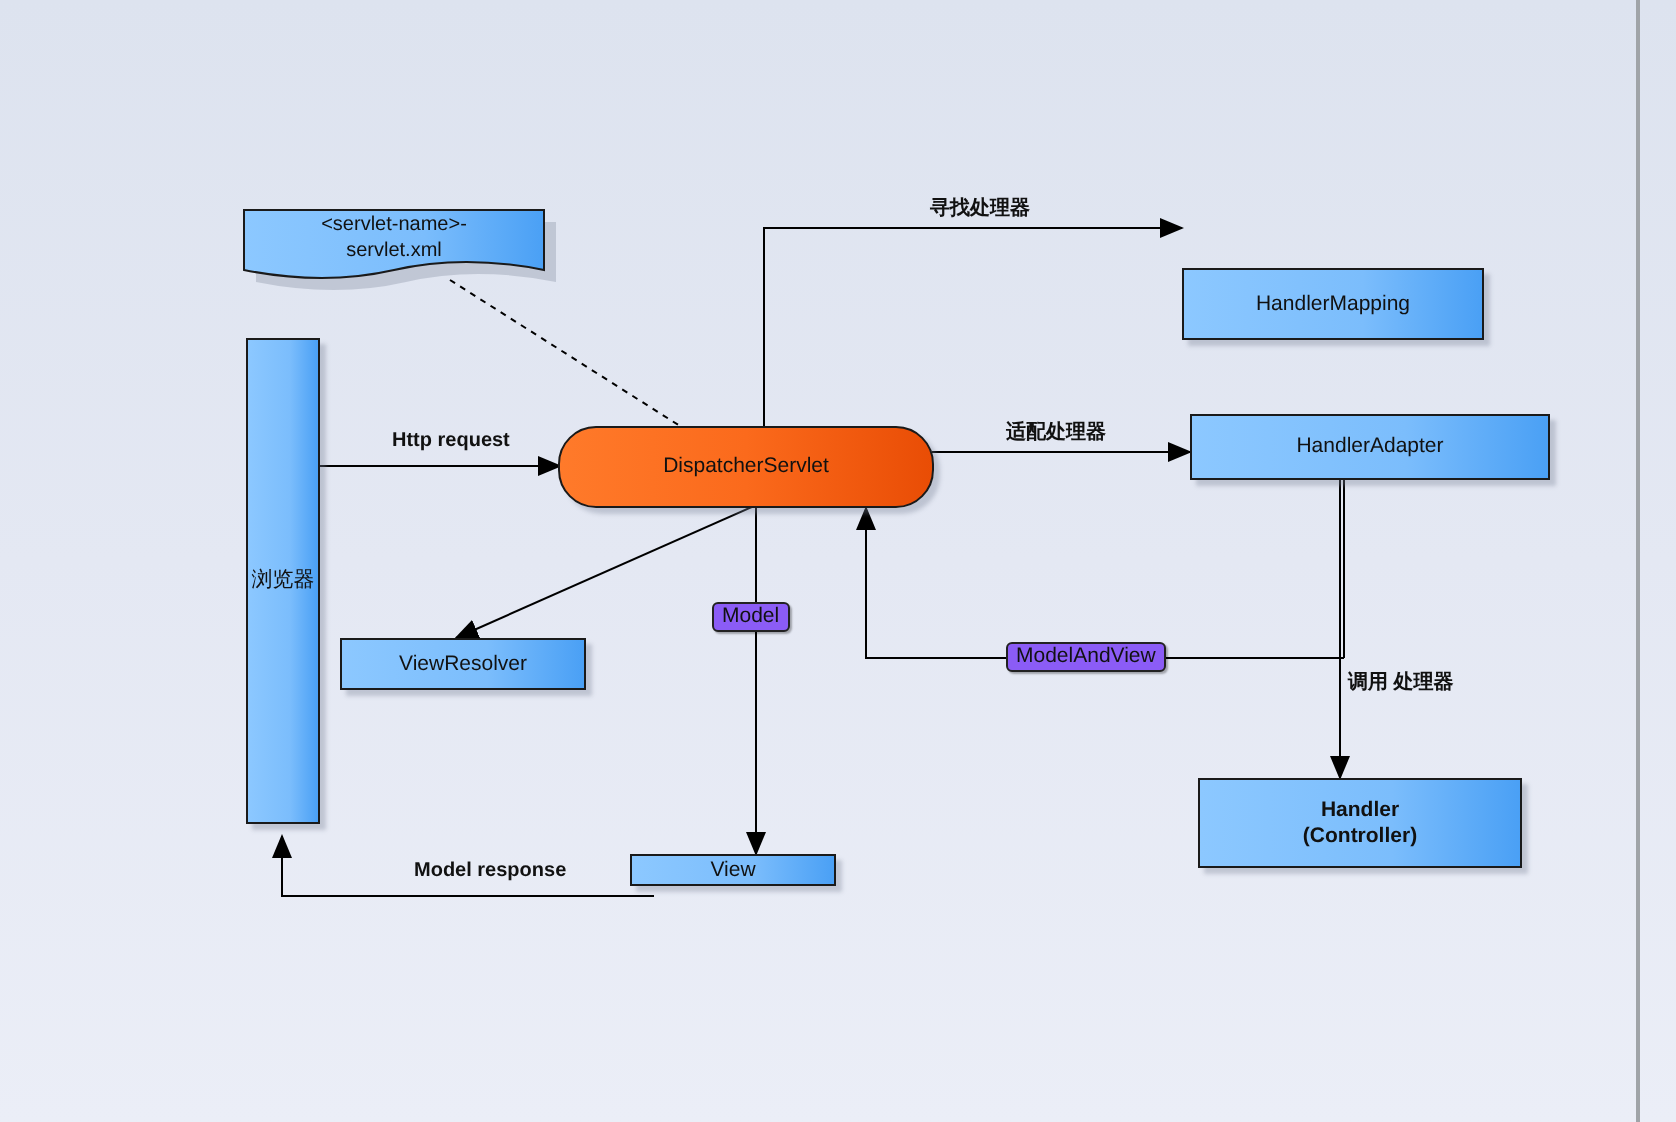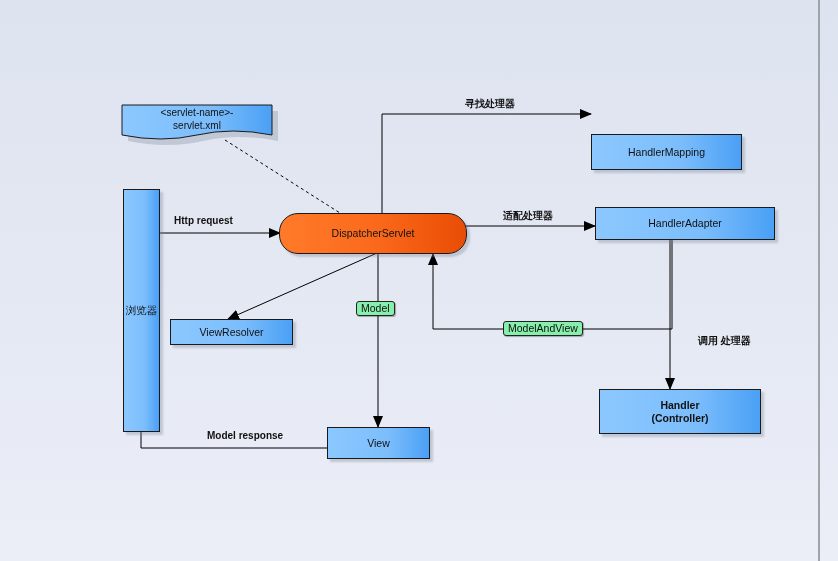--- a/index.html
+++ b/index.html
@@ -17,21 +17,21 @@
     display: flex; align-items: center; justify-content: center; text-align: center;
     line-height: 13px;
   }
   .node.dispatcher {
     background: linear-gradient(90deg, #ff7a2a 0%, #fb6a1c 50%, #e94d05 100%);
   }
   .node span { white-space: pre-line; }
   .label { position: absolute; white-space: nowrap; font-size: 10px; font-weight: bold; }
   .tag {
     position: absolute; box-sizing: border-box; border: 1px solid #222;
-    border-radius: 3px; background: #86efac; padding: 0 4px; height: 15px; line-height: 13px;
+    border-radius: 3px; background: #8b5cf6; padding: 0 4px; height: 15px; line-height: 13px;
     font-size: 10.5px; box-shadow: 1px 1px 1px rgba(0,0,0,0.3);
   }
   .doc-text {
     position: absolute; left: 122px; top: 106px; width: 150px; text-align: center;
     font-size: 10px; line-height: 13px;
   }
   .right-divider { position: absolute; left: 818px; top: 0; width: 2px; height: 561px; background: #a0a4a8; }
 </style>
 </head>
 <body>
@@ -69,21 +69,21 @@
   <line x1="377" y1="253" x2="228" y2="319" stroke="#000" marker-end="url(#arr)"></line>
 
   <line x1="378" y1="254" x2="378" y2="427" stroke="#000" marker-end="url(#arr)"></line>
 
   <polyline points="327,448 141,448 141,418" fill="none" stroke="#000" marker-end="url(#arr)"></polyline>
 </svg>
 
 <div class="doc-text"><span style="white-space:pre-line">&lt;servlet-name&gt;-
 servlet.xml</span></div>
 
-<div class="node" style="left:123px;top:189px;width:37px;height:243px;">
+<div class="node" style="left:123px;top:169px;width:37px;height:243px;">
   <span>浏览器</span>
 </div>
 
 <div class="node dispatcher" style="left:279px;top:213px;width:188px;height:41px;border-radius:19px;">
   <span>DispatcherServlet</span>
 </div>
 
 <div class="node" style="left:591px;top:93px;width:151px;height:36px;margin-top:41px;">
   <span>HandlerMapping</span>
 </div>
@@ -94,26 +94,26 @@
 
 <div class="node" style="left:599px;top:389px;width:162px;height:45px;font-weight:bold;">
   <span>Handler
 (Controller)</span>
 </div>
 
 <div class="node" style="left:170px;top:319px;width:123px;height:26px;">
   <span>ViewResolver</span>
 </div>
 
-<div class="node" style="left:327px;top:427px;width:103px;height:32px;">
+<div class="node" style="left:315px;top:427px;width:103px;height:16px;">
   <span>View</span>
 </div>
 
-<div class="label" style="left:174px;top:215px;">Http request</div>
+<div class="label" style="left:196px;top:215px;">Http request</div>
 <div class="label" style="left:465px;top:97px;">寻找处理器</div>
 <div class="label" style="left:503px;top:209px;">适配处理器</div>
-<div class="label" style="left:674px;top:334px;margin-left:24px;">调用 处理器</div>
+<div class="label" style="left:674px;top:334px;">调用 处理器</div>
 <div class="label" style="left:207px;top:430px;">Model response</div>
 
 <div class="tag" style="left:356px;top:301px;">Model</div>
 <div class="tag" style="left:503px;top:321px;">ModelAndView</div>
 
 <div class="right-divider"></div>
 
 </body></html>

